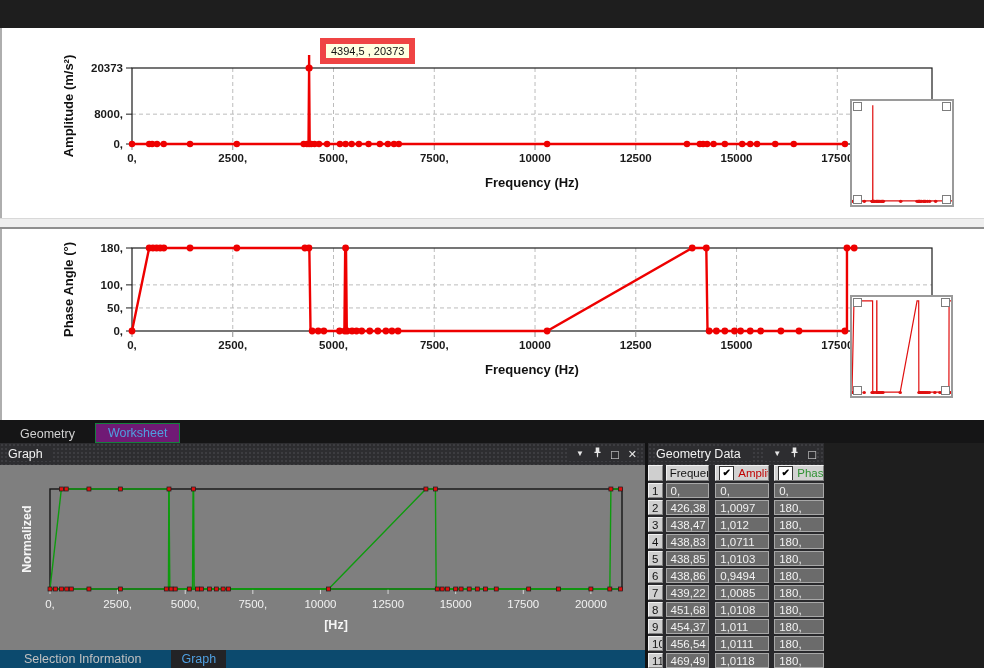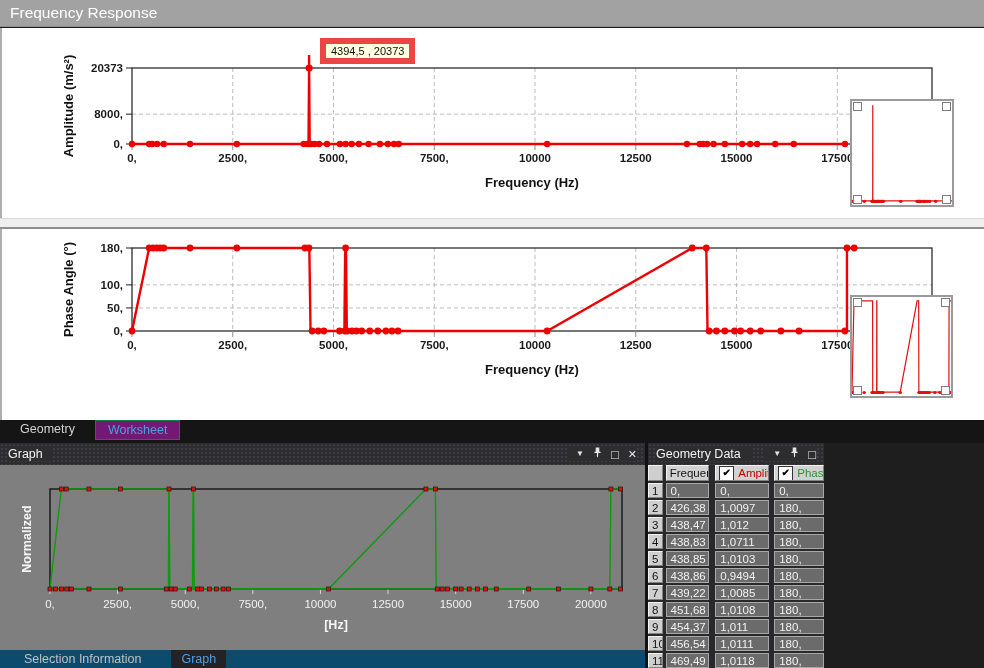--- a/index.html
+++ b/index.html
@@ -13,21 +13,21 @@
   .phase-panel{top:229px;height:191px;}
   svg text{font-family:"Liberation Sans",sans-serif;}
   .annotation{position:absolute;left:318px;top:10px;background:#ffffe1;border:6px solid #ef4444;
     font-size:11px;color:#111;padding:1px 5px;white-space:nowrap;z-index:5;}
   .thumb{position:absolute;background:#fff;border:2px solid #9a9a9a;box-sizing:border-box;z-index:4;}
   .thumb-amp{left:848px;top:71px;width:104px;height:108px;}
   .thumb-phase{left:848px;top:66px;width:103px;height:103px;}
   .thumb svg{position:absolute;left:0;top:0;width:100%;height:100%;}
   .corner{position:absolute;width:9px;height:9px;background:#fff;border:1px solid #7d7d7d;box-sizing:border-box;}
   .c-tl{left:1px;top:1px}.c-tr{right:1px;top:1px}.c-bl{left:1px;bottom:1px}.c-br{right:1px;bottom:1px}
-  .tab-bar{position:absolute;top:420px;left:0;right:0;height:23px;background:#151516;display:flex;align-items:flex-start;padding-left:8px;gap:8px;box-sizing:border-box;}
+  .tab-bar{position:absolute;top:420px;left:0;right:0;height:23px;background:#151516;display:flex;align-items:flex-end;padding-left:8px;gap:8px;box-sizing:border-box;}
   .tab{font-size:12.5px;color:#d2d2d2;padding:2px 12px;}
   .tab.active{color:#4f9fe0;border:1px solid #15803d;background:#701a75;}
   .bottom{position:absolute;top:443px;left:0;width:824px;height:225px;display:flex;}
   .graph-panel{width:645px;display:flex;flex-direction:column;}
   .panel-header{height:22px;flex:0 0 22px;background:#2d2d30;background-image:radial-gradient(#3d3d41 1px,transparent 1.2px);background-size:4px 4px;
     color:#f1f1f1;font-size:12.5px;display:flex;align-items:center;padding:0 8px;box-sizing:border-box;}
   .panel-header .ptitle{background:#2d2d30;padding-right:10px;}
   .hdr-icons{margin-left:auto;display:flex;gap:9px;align-items:center;background:#2d2d30;padding-left:8px;}
   .hicon{color:#e6e6e6;line-height:1;cursor:default;}
   .graph-body{height:185px;flex:0 0 185px;background:#7f7f7f;position:relative;}
@@ -47,21 +47,20 @@
   .w-amp{width:104px;margin-right:5px;}
   .w-phase{width:95px;}
   .hnum{height:16px;}
   .cb{width:13px;height:13px;background:#fff;border:1px solid #333;font-size:10px;line-height:12px;text-align:center;color:#000;margin-right:4px;flex:0 0 13px;font-weight:bold;}
 </style>
 </head>
 <body>
 
 <div class="window">
 
-  <div class="title-bar">Frequency Response</div>
 
   <section class="chart-panel amp-panel">
     <svg id="svg-amp" width="984" height="190">
         <line x1="230.75566750629724" y1="40" x2="230.75566750629724" y2="116" stroke="#bcbcbc" stroke-dasharray="4 3" stroke-width="1"></line>
         <line x1="331.5113350125945" y1="40" x2="331.5113350125945" y2="116" stroke="#bcbcbc" stroke-dasharray="4 3" stroke-width="1"></line>
         <line x1="432.2670025188917" y1="40" x2="432.2670025188917" y2="116" stroke="#bcbcbc" stroke-dasharray="4 3" stroke-width="1"></line>
         <line x1="533.022670025189" y1="40" x2="533.022670025189" y2="116" stroke="#bcbcbc" stroke-dasharray="4 3" stroke-width="1"></line>
         <line x1="633.7783375314862" y1="40" x2="633.7783375314862" y2="116" stroke="#bcbcbc" stroke-dasharray="4 3" stroke-width="1"></line>
         <line x1="734.5340050377833" y1="40" x2="734.5340050377833" y2="116" stroke="#bcbcbc" stroke-dasharray="4 3" stroke-width="1"></line>
         <line x1="835.2896725440806" y1="40" x2="835.2896725440806" y2="116" stroke="#bcbcbc" stroke-dasharray="4 3" stroke-width="1"></line>

